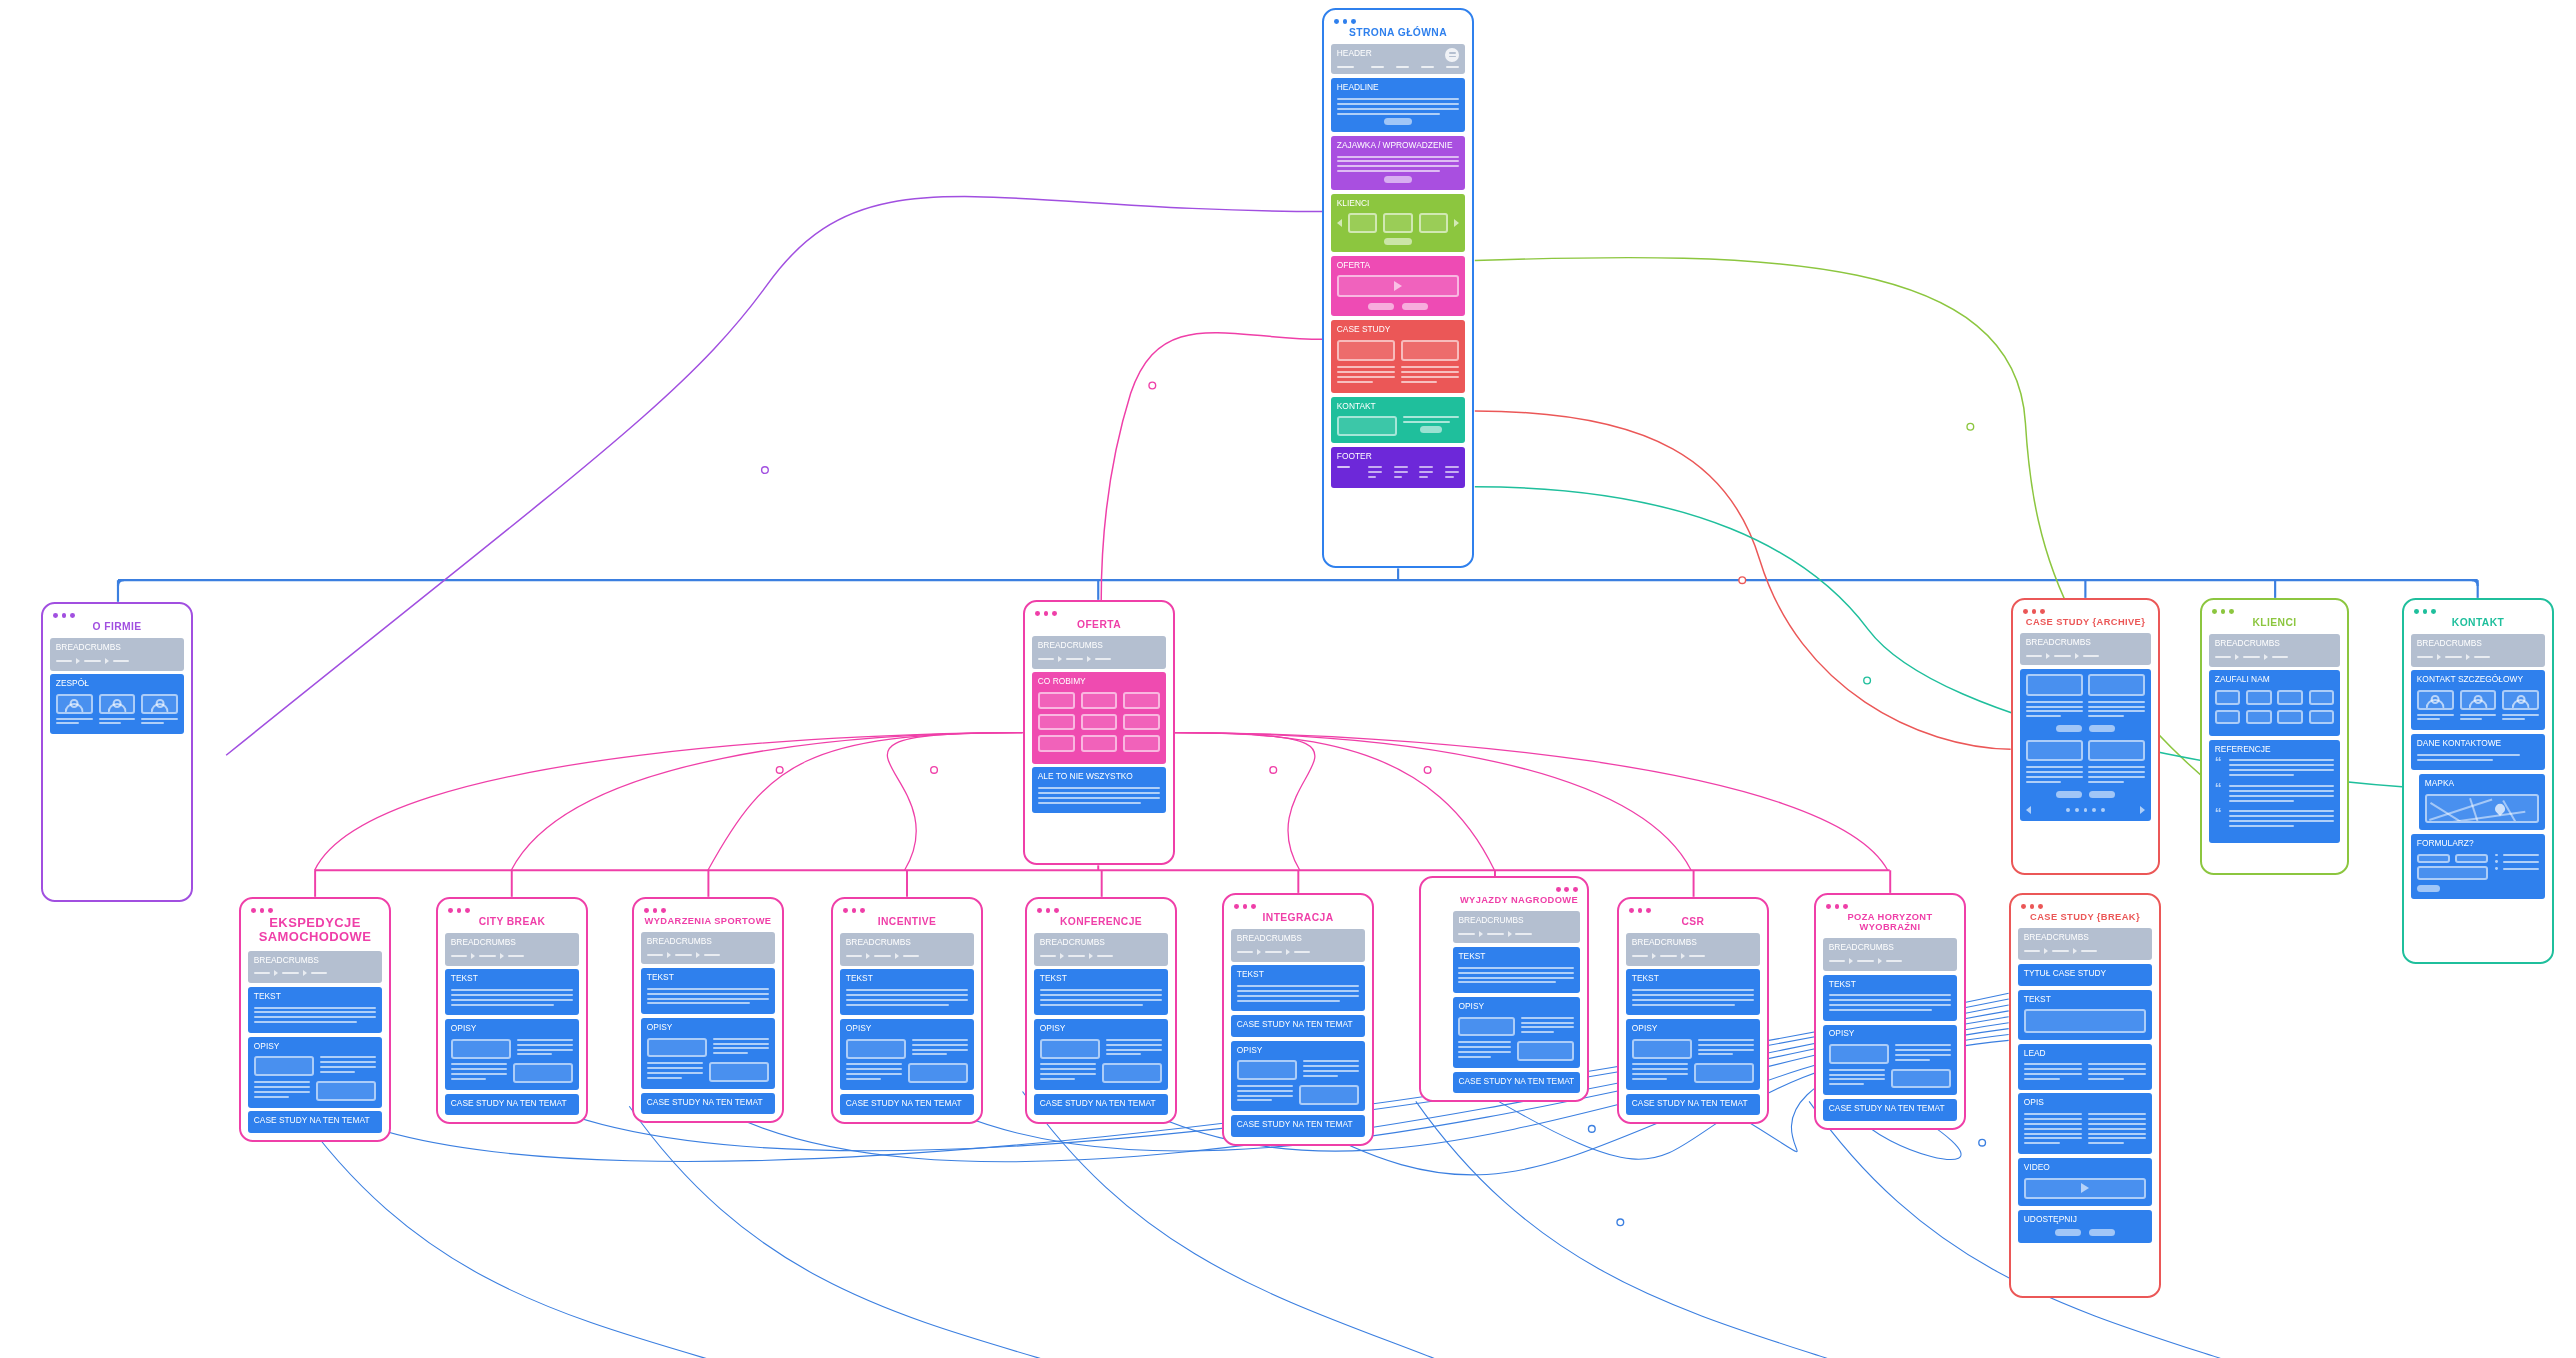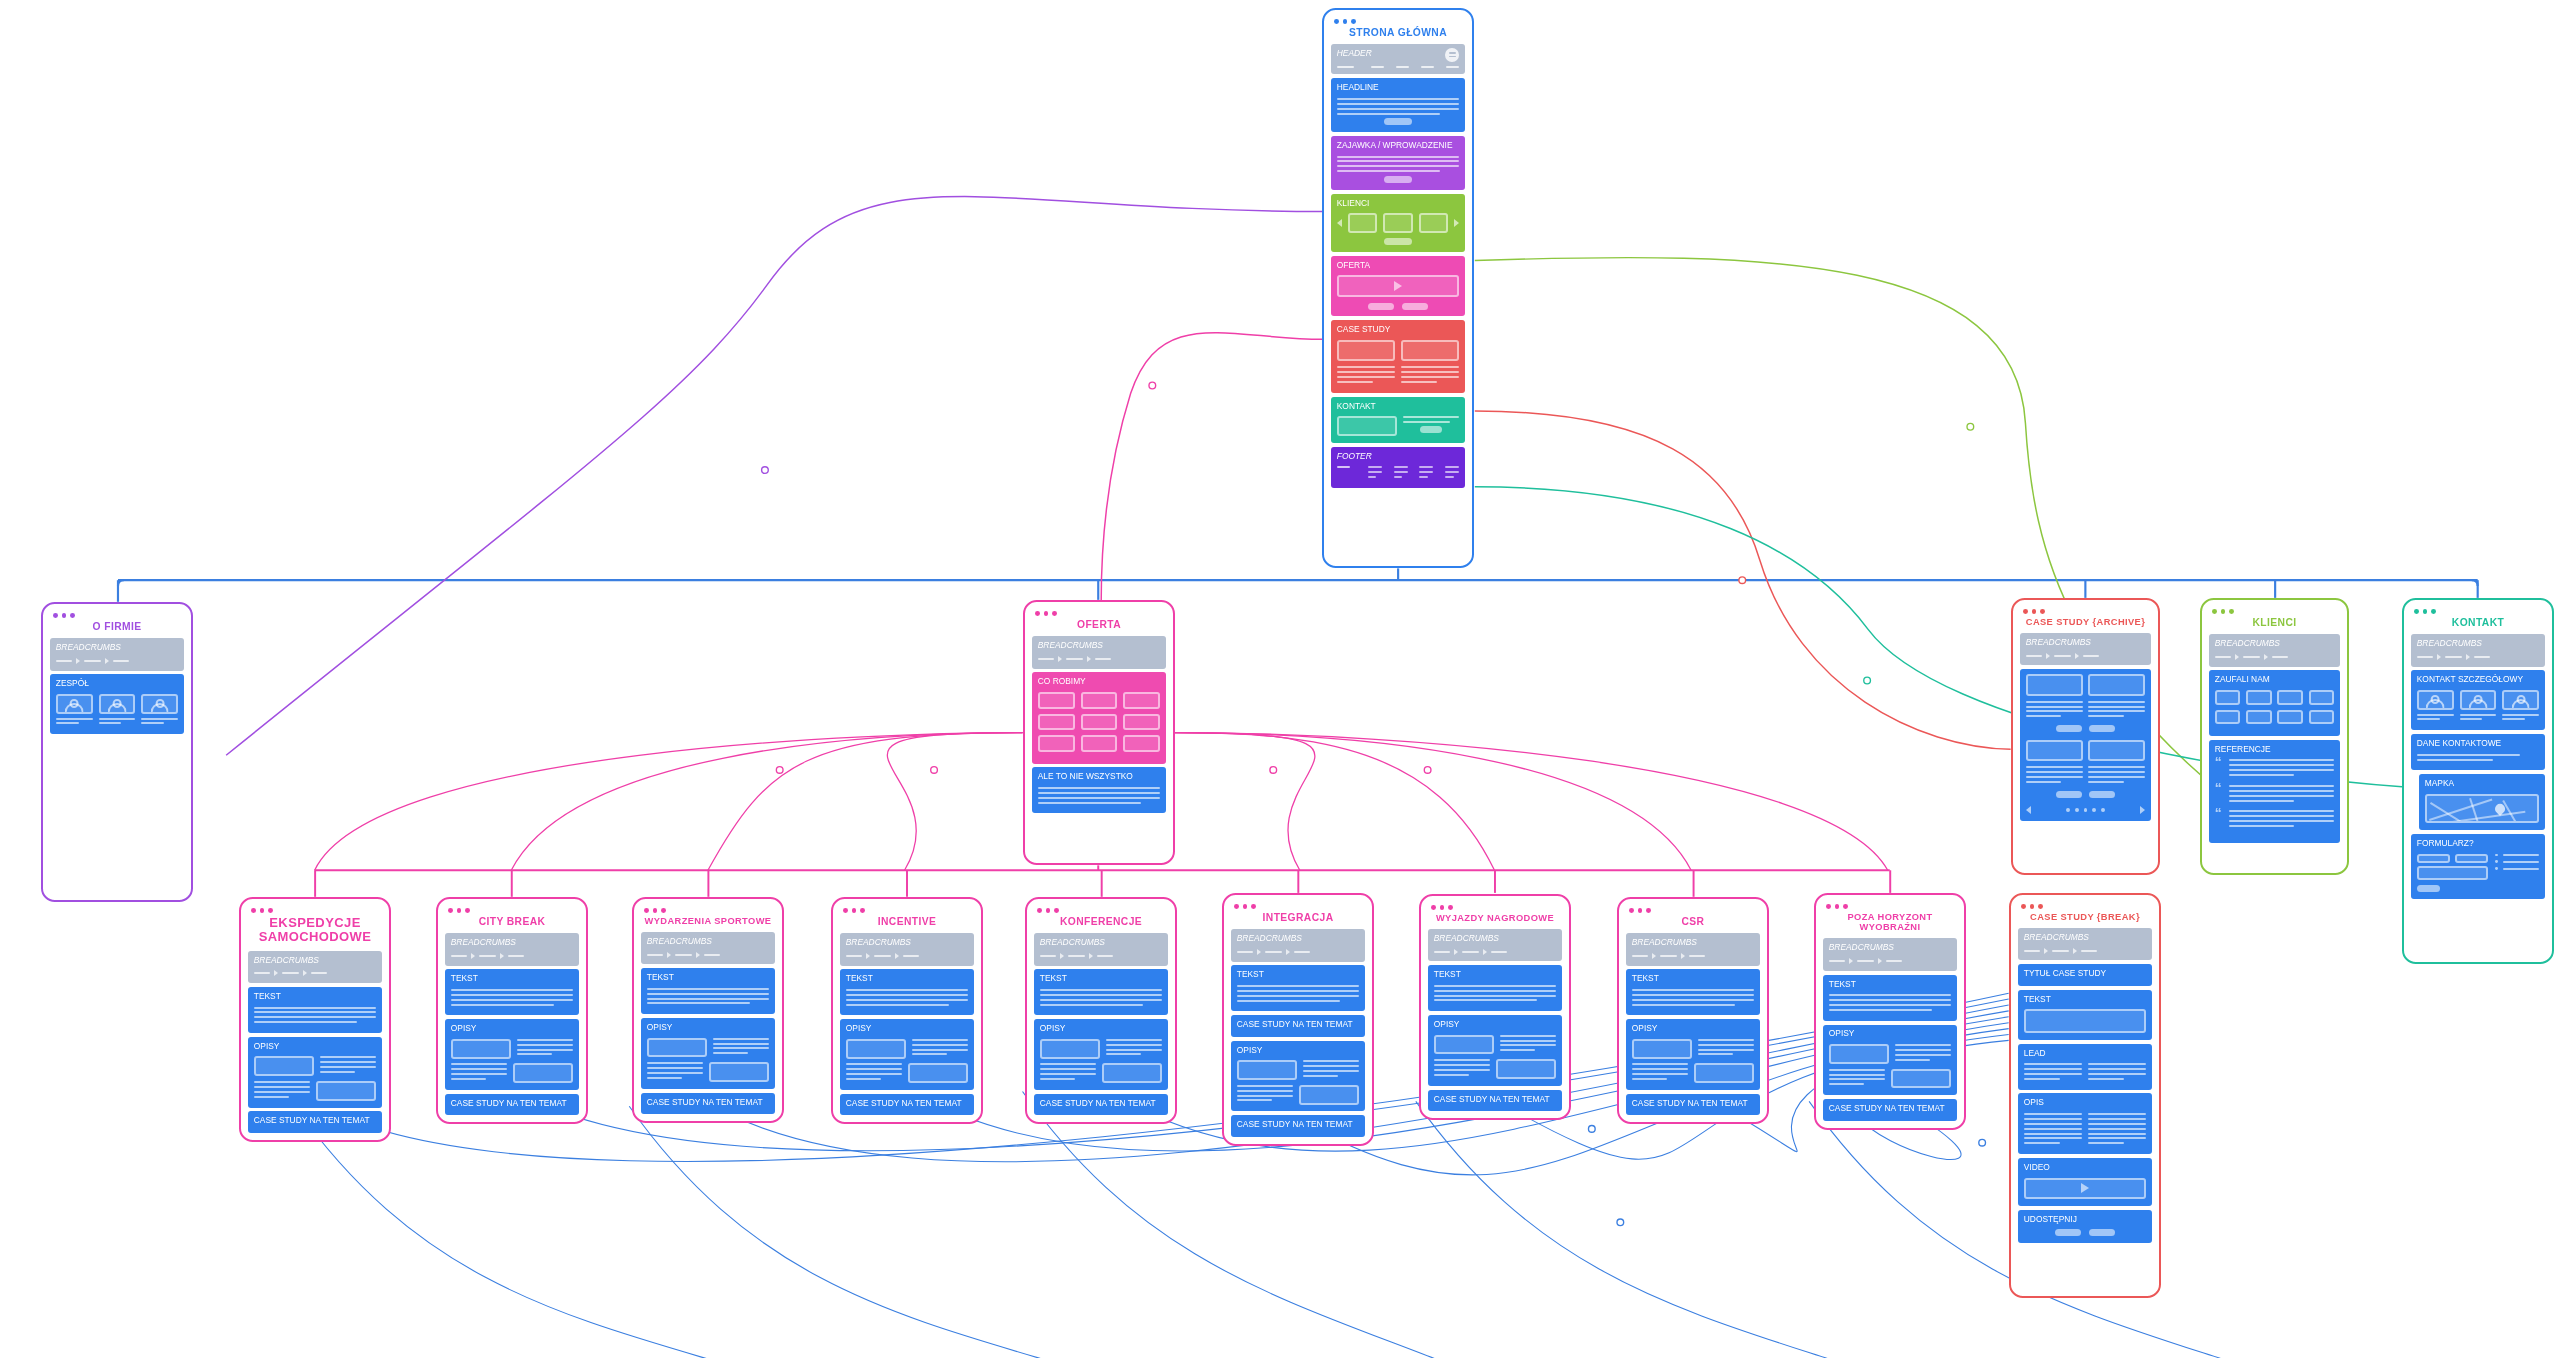--- a/index.html
+++ b/index.html
@@ -27,21 +27,21 @@
     text-align:center; font-weight:bold; letter-spacing:0.4px;
     color:#3b7fe0; line-height:1.12; padding:1px 2px 5.9px 2px;
   }
   .card .body{ display:flex; flex-direction:column; gap:3.9px; }
 
   
   .blk{ background:#2f80ed; border-radius:2.9px; padding:4.9px 5.9px 6.9px 5.9px; }
   .blk > .lbl{ color:#ffffff; font-weight:normal; line-height:1.16; display:block; margin-bottom:4.9px; }
   .blk.nobm > .lbl{ margin-bottom:0; }
   .blk.grey{ background:#b4bfd0; }
-  .blk.grey > .lbl{ color:#ffffff;font-style:italic; }
+  .blk.grey > .lbl{ color:#ffffff; }
 
   
   .ln{ height:2px; background:rgba(255,255,255,.62); border-radius:1px; margin-bottom:2.9px; }
   .ln.s{ width:62%; }
   .ln.m{ width:84%; }
   .box{ border:2px solid rgba(255,255,255,.55); border-radius:2.9px; background:rgba(255,255,255,.13); }
   .pill{ height:6.9px; border-radius:3.9px; background:rgba(255,255,255,.55); }
   .row{ display:flex; gap:5.9px; }
   .col{ flex:1; min-width:0; }
   .center{ display:flex; justify-content:center; }
@@ -1016,21 +1016,21 @@
                 <div class="ln s"></div>
               </div>
               <div class="box" style="height: 19.7px; flex: 1 1 0%;"></div>
             </div>
           </div>
           <div class="blk nobm" style="background: rgb(47, 128, 237);">
             <div class="lbl" style="font-size: 8.4px;">CASE STUDY NA TEN TEMAT</div>
           </div>
         </div>
       </div>
-      <div class="card" style="left: 1419px; top: 894px; width: 152px; min-height: 206px; border-color: rgb(239, 63, 168);">
+      <div class="card" style="left: 1419px; top: 876px; width: 170px; min-height: 206px; border-color: rgb(239, 63, 168); align-items: flex-end;">
         <div class="dots">
           <i style="background: rgb(239, 63, 168);"></i>
           <i style="background: rgb(239, 63, 168);"></i>
           <i style="background: rgb(239, 63, 168);"></i>
         </div>
         <div class="ctitle" style="color: rgb(239, 63, 168); font-size: 9.3px;">WYJAZDY NAGRODOWE</div>
         <div class="body">
           <div class="blk grey" style="background: rgb(180, 191, 208);">
             <div class="lbl" style="font-size: 8.4px;">BREADCRUMBS</div>
             <div class="crumbs">

